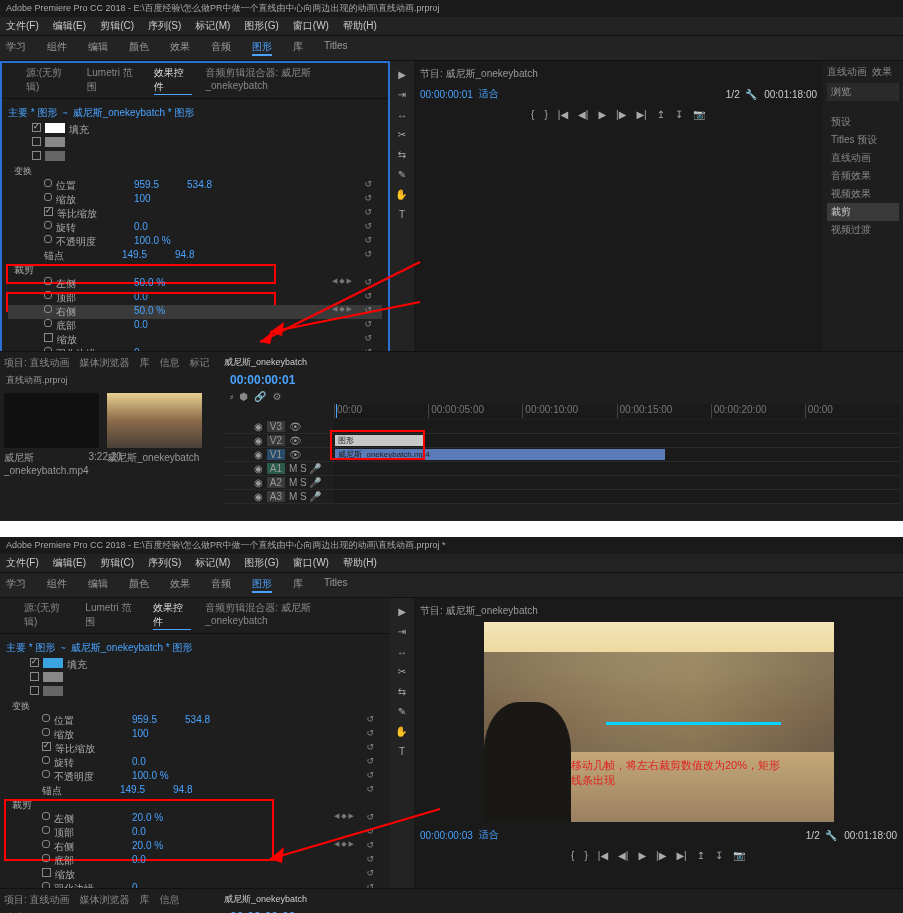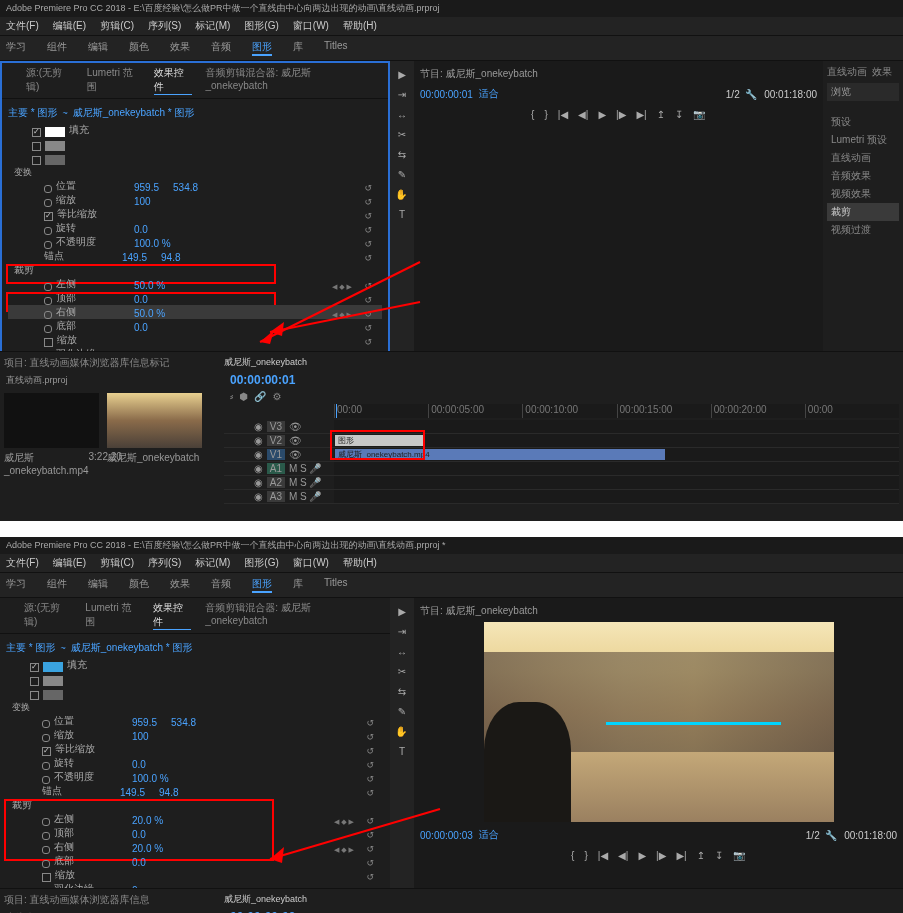--- a/index.html
+++ b/index.html
@@ -9,26 +9,26 @@
 .menubar{background:#232323;padding:2px 6px;display:flex;gap:14px;font-size:9px;color:#ccc;border-bottom:1px solid #111}
 .menubar span{cursor:pointer}
 .workspacebar{background:#232323;padding:4px 6px;display:flex;gap:21px;justify-content:flex-start;font-size:10px;color:#999;border-bottom:1px solid #111}
 .workspacebar .active{color:#4aa3ff;border-bottom:2px solid #4aa3ff}
 .main{display:flex;height:290px}
 .left-panels{width:390px;border:2px solid #2a6fd6}
 .tabs{display:flex;gap:14px;padding:3px 24px;background:#1e1e1e;border-bottom:1px solid #111;font-size:9px;color:#888}
 .tabs .active{color:#ddd;border-bottom:1px solid #4aa3ff}
 .effect-controls{padding:4px 6px;background:#1e1e1e;height:calc(100% - 20px);overflow:hidden;position:relative}
 .ec-header{color:#4aa3ff;font-size:9px;margin:3px 0}
-.prop-row{display:flex;align-items:flex-end;height:14px;font-size:9px;color:#aaa;padding-left:6px;position:relative}
+.prop-row{display:flex;align-items:flex-start;height:14px;font-size:9px;color:#aaa;padding-left:6px;position:relative}
 .prop-row.sub{padding-left:24px}
 .prop-row.sub2{padding-left:36px}
 .prop-label{width:70px;color:#aaa}
 .prop-val{color:#4aa3ff;margin-left:8px}
-.prop-val2{color:#4aa3ff;margin-left:14px}
+.prop-val2{color:#4aa3ff;margin-left:28px}
 .stopwatch{display:inline-block;width:8px;height:8px;border:1px solid #888;border-radius:3px;margin-right:4px}
 .kf-diamond{position:absolute;right:30px;color:#777;font-size:7px}
 .reset-icon{position:absolute;right:10px;color:#888;font-size:9px}
 .checkbox{display:inline-block;width:9px;height:9px;border:1px solid #888;margin-right:4px;position:relative}
 .checkbox.checked::after{content:"✓";position:absolute;top:-2px;left:0;font-size:8px;color:#ccc}
 .colorswatch{display:inline-block;width:20px;height:10px;vertical-align:middle;margin-right:4px}
 .hl-red{position:absolute;border:2px solid #f00;pointer-events:none}
 .right-panels{flex:1;display:flex}
 .tool-col{width:24px;background:#232323;display:flex;flex-direction:column;align-items:center;gap:6px;padding-top:8px}
 .tool-col div{width:14px;height:14px;color:#aaa;font-size:10px;text-align:center;cursor:pointer}
@@ -44,21 +44,21 @@
 .monitor-controls .spacer{flex:1}
 .monitor-controls .right{color:#ccc}
 .transport{display:flex;justify-content:center;gap:10px;margin-top:8px;color:#aaa;font-size:10px}
 .transport span{cursor:pointer}
 .far-right{width:80px;background:#1e1e1e;padding:4px;font-size:9px;color:#999}
 .far-right .hdr{background:#2a2a2a;padding:2px 4px;margin-bottom:12px}
 .far-right .item{padding:2px 4px;color:#888}
 .far-right .item.sel{background:#3a3a3a;color:#ccc}
 .bottom{display:flex;height:170px;background:#1e1e1e;border-top:1px solid #111}
 .project-panel{width:220px;padding:4px}
-.project-panel .tabs2{display:flex;font-size:9px;color:#888;margin-bottom:4px}
+.project-panel .tabs2{display:flex;gap:10px;font-size:9px;color:#888;margin-bottom:4px}
 .project-panel .pname{font-size:9px;color:#999;margin:4px 2px}
 .search{width:100px;height:14px;background:#111;border:1px solid #333;border-radius:7px;margin:3px 0}
 .thumbs{display:flex;gap:8px;margin-top:6px}
 .thumb{width:95px}
 .thumb .img{width:95px;height:55px;background:#111;position:relative}
 .thumb .img.venice{background:linear-gradient(180deg,#e8d090 0%,#8a6b4a 50%,#4a4038 100%)}
 .thumb .cap{font-size:8px;color:#999;margin-top:3px;display:flex;justify-content:space-between}
 .timeline-panel{flex:1;padding:4px;position:relative}
 .tl-header{display:flex;align-items:center;gap:10px}
 .tl-tab{font-size:9px;color:#ccc}
@@ -250,21 +250,21 @@
           <span>▶|</span>
           <span>↥</span>
           <span>↧</span>
           <span>📷</span>
         </div>
       </div>
       <div class="far-right">
         <div style="font-size:9px;color:#888;margin-bottom:4px"><span>直线动画</span>&nbsp;&nbsp;<span>效果</span></div>
         <div class="hdr">浏览</div>
         <div class="item">预设</div>
-        <div class="item">Lumetri 预设</div>
+        <div class="item">Titles 预设</div>
         <div class="item">直线动画</div>
         <div class="item">音频效果</div>
         <div class="item">视频效果</div>
         <div class="item sel">裁剪</div>
         <div class="item">视频过渡</div>
       </div>
     </div>
   </div>
 
   <div class="bottom" style="position:relative">
@@ -523,20 +523,21 @@
         <div>✋</div>
         <div>T</div>
       </div>
       <div class="monitor">
         <div class="monitor-title">节目: 威尼斯_onekeybatch</div>
         <div class="video-frame">
           <div class="buildings"></div>
             <div class="water"></div>
             <div class="person"></div>
           <div class="cyan-line"></div>
+          <div class="anno-text" style="top:68%;left:25%;width:60%">移动几帧，将左右裁剪数值改为20%，矩形线条出现</div>
         </div>
         <div class="monitor-controls">
           <span>00:00:00:03</span>
           <span>适合</span>
           <span class="spacer"></span>
           <span class="right">1/2</span>
           <span style="color:#999">🔧</span>
           <span class="right">00:01:18:00</span>
         </div>
         <div class="transport">

